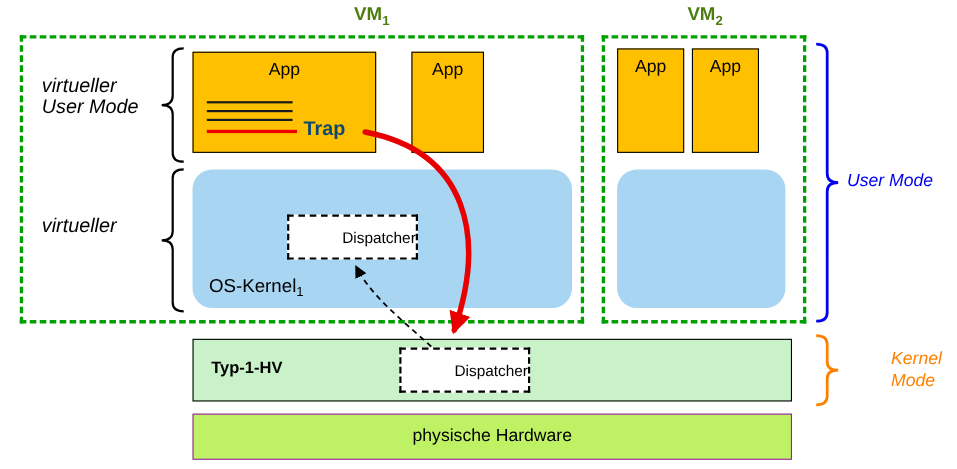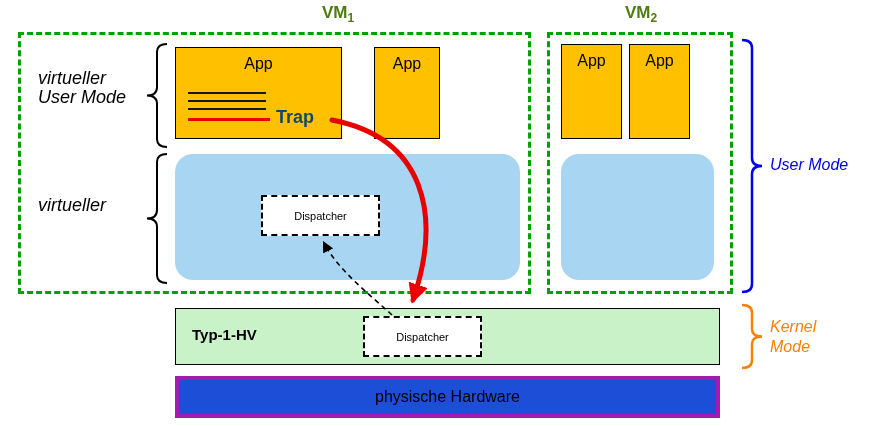--- a/index.html
+++ b/index.html
@@ -20,34 +20,34 @@
   .code-line { position:absolute; height:2px; background:#1a1a1a; }
   .trap-line { position:absolute; height:3px; background:#EE0000; }
   .trap-label { position:absolute; color:#0c4a6e; font-weight:bold; font-size:18px; font-style:normal; }
 
   .kernel-box { position:absolute; background:#A8D5F2; border-radius:18px; }
   .kernel-label { position:absolute; font-size:17px; }
   .kernel-label sub { font-size:12px; }
 
   .dispatcher {
     position:absolute; background:#ffffff; border:2px dashed #000; box-sizing:border-box;
-    display:flex; align-items:center; justify-content:center; font-size:11px;
+    display:flex; align-items:center; justify-content:flex-end; font-size:14px;
   }
 
   .hv-box { position:absolute; background:#C9F2C9; border:1px solid #000; box-sizing:border-box; }
   .hv-label { position:absolute; font-weight:bold; font-size:15px; }
 
   .hw-box {
-    position:absolute; background:#1d4ed8; border:4px solid #a21caf; box-sizing:border-box;
+    position:absolute; background:#bef264; border:1px solid #a21caf; box-sizing:border-box;
     display:flex; align-items:center; justify-content:center; font-size:16px;
   }
 
   .side-label { position:absolute; font-style:italic; font-size:18px; text-align:left; line-height:19px; }
   .user-mode-label { position:absolute; font-style:italic; font-size:16px; color:#0000EE; }
-  .kernel-mode-label { position:absolute; font-style:italic; font-size:16px; color:#FF8000; line-height:20px; }
+  .kernel-mode-label { position:absolute; font-style:italic; font-size:16px; color:#FF8000; line-height:20px;margin-left:40px; }
 
   svg.overlay { position:absolute; left:0; top:0; width:870px; height:426px; pointer-events:none; z-index:5; }
 </style>
 </head>
 <body>
 
 <div class="canvas">
 
   <div class="vm-label" style="left:302px; top:3px; width:72px;">
     <span>VM</span><sub>1</sub>
@@ -74,20 +74,23 @@
   <div class="code-line" style="left:188px; top:100px; width:78px;"></div>
   <div class="code-line" style="left:188px; top:108px; width:78px;"></div>
   <div class="trap-line" style="left:188px; top:118px; width:82px;"></div>
   <div class="trap-label" style="left:276px; top:107px;">Trap</div>
 
   <div class="app-box" style="left:374px; top:47px; width:66px; height:92px;">
     <span>App</span>
   </div>
 
   <div class="kernel-box" style="left:175px; top:154px; width:345px; height:126px;"></div>
+  <div class="kernel-label" style="left:190px; top:250px;">
+    <span>OS-Kernel</span><sub>1</sub>
+  </div>
   <div class="dispatcher" style="left:261px; top:195px; width:119px; height:41px;">
     <span>Dispatcher</span>
   </div>
 
   <div class="app-box" style="left:561px; top:44px; width:61px; height:95px;">
     <span>App</span>
   </div>
   <div class="app-box" style="left:629px; top:44px; width:61px; height:95px;">
     <span>App</span>
   </div>

